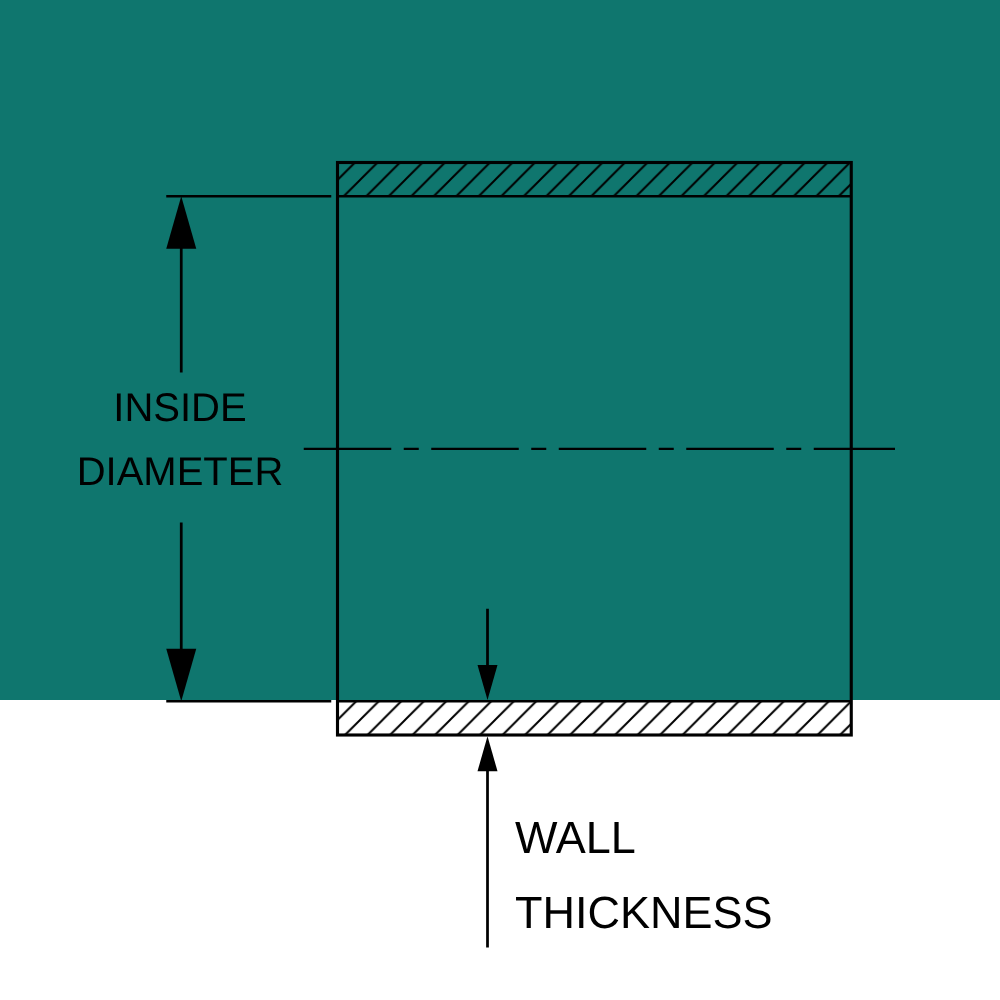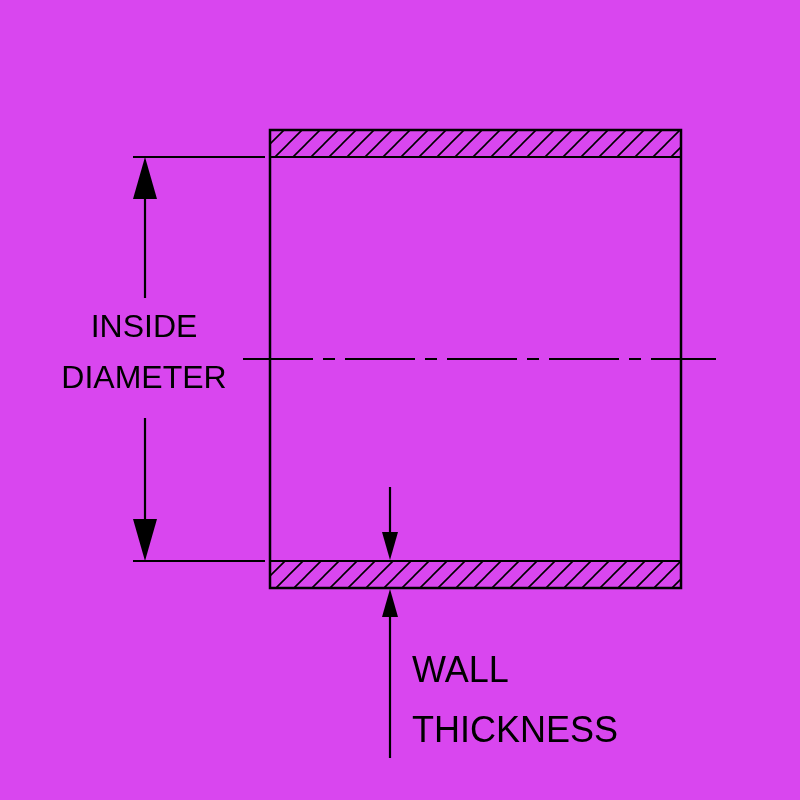--- a/index.html
+++ b/index.html
@@ -6,22 +6,22 @@
       margin: 0;
       padding: 0;
       width: 800px;
       height: 800px;
       background: #ffffff;
       overflow: hidden;
     }
     .canvas {
       position: relative;
       width: 800px;
-      height: 800px;
-      background: #d946ef;
+      height: 560px;
+      background: #0f766e;
     }
     svg { display: block; }
     .dim-text {
       font-family: "Liberation Sans", "DejaVu Sans", sans-serif;
       fill: #000000;
     }
     .dim-text-id { font-size: 32px; }
     .dim-text-wall { font-size: 36px; }
     .line { stroke: #000000; fill: none; }
   </style>

